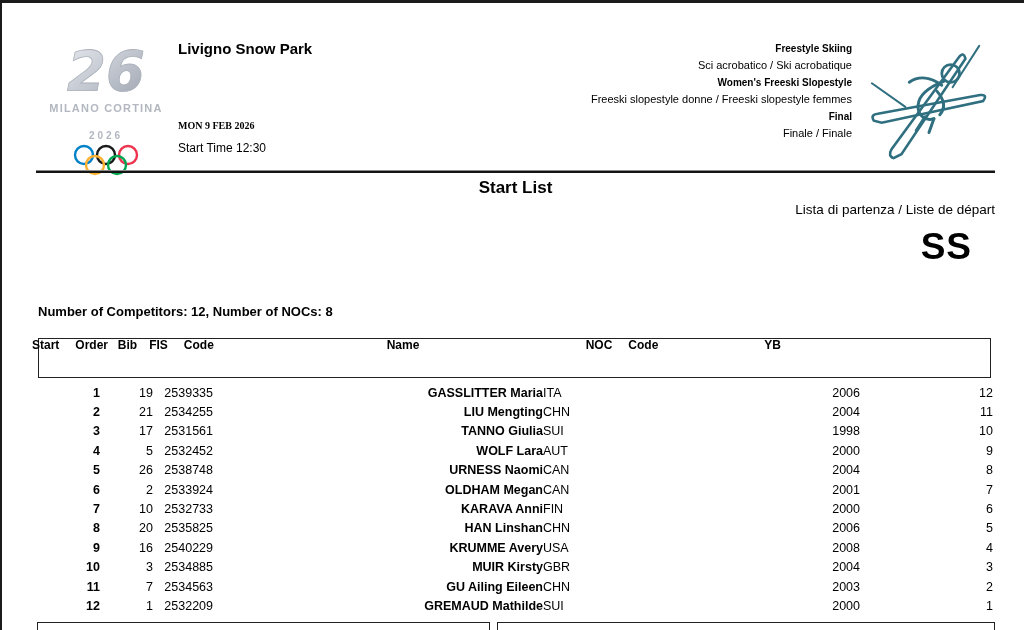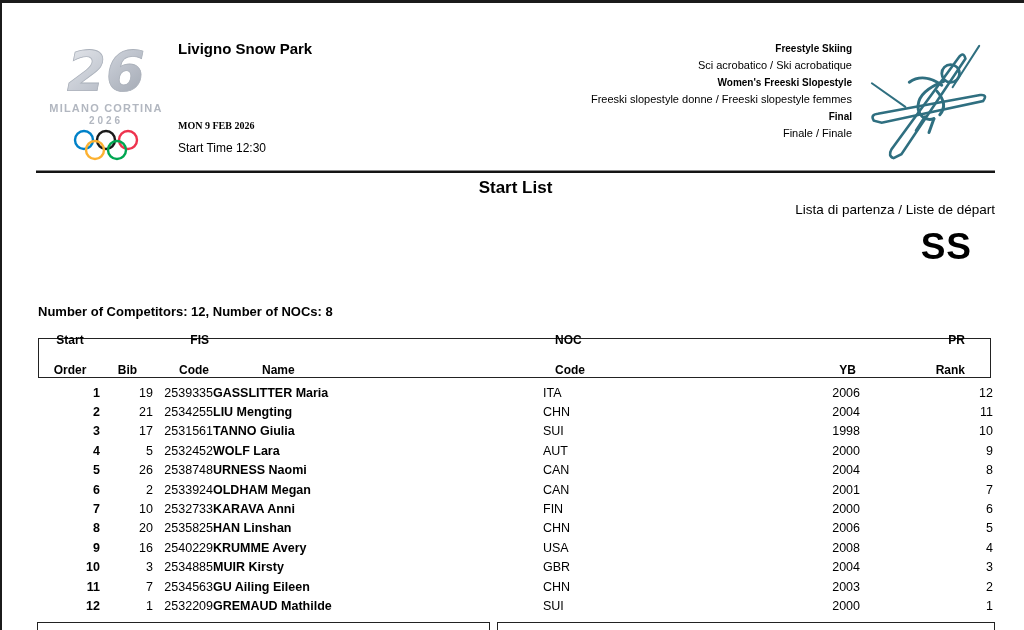--- a/index.html
+++ b/index.html
@@ -11,21 +11,21 @@
     position:relative;
     overflow:hidden;
   }
   .edge-top{position:absolute;left:0;top:0;width:1024px;height:3px;background:#1b1b1b;}
   .edge-left{position:absolute;left:0;top:0;width:2px;height:630px;background:#1b1b1b;}
 
   
   .logo{position:absolute;left:40px;top:38px;width:132px;text-align:center;}
   .logo-mark{display:block;margin:0 auto;}
   .logo-brand{font-size:11px;font-weight:bold;letter-spacing:1.2px;color:#b2b7c0;line-height:12px;}
-  .logo-year{font-size:10px;font-weight:bold;letter-spacing:3px;color:#b2b7c0;line-height:12px;margin-top:1px;}
+  .logo-year{font-size:10px;font-weight:bold;letter-spacing:3px;color:#b2b7c0;line-height:12px;margin-top:16px;}
   .logo-rings{margin-top:2px;}
 
   
   .venue{position:absolute;left:178px;top:40px;font-size:15px;font-weight:bold;}
   .date{position:absolute;left:178px;top:120px;font-size:10px;font-weight:bold;font-family:Liberation Serif, serif;}
   .start-time{position:absolute;left:178px;top:141px;font-size:12px;}
 
   .event-block{position:absolute;right:172px;top:39px;text-align:right;}
   .event-block .b{font-size:10px;font-weight:bold;line-height:19px;}
   .event-block .s{font-size:11px;line-height:15px;}
@@ -38,40 +38,40 @@
   .title-wrap{position:absolute;left:36px;top:177px;width:959px;text-align:center;}
   .title-main{font-size:17px;font-weight:bold;line-height:21px;}
   .title-sub{font-size:13.5px;line-height:19px;margin-top:2px;text-align:right;}
   .event-code{position:absolute;right:52px;top:226px;font-size:37px;font-weight:bold;letter-spacing:1px;}
 
   .summary{position:absolute;left:38px;top:304px;font-size:13px;font-weight:bold;}
 
   
   .thead{position:absolute;left:38px;top:338px;width:951px;height:38px;
          border:1px solid #222;display:flex;align-items:stretch;}
-  .hcell{display:flex;flex-direction:column;justify-content:flex-end;
+  .hcell{display:flex;flex-direction:row;justify-content:center;
          font-size:12px;font-weight:bold;line-height:13.5px;gap:16px;}
   .hc1{width:62px;text-align:center;}
   .hc2{width:53px;text-align:center;}
   .hc3{width:60px;text-align:right;padding-right:5px;box-sizing:border-box;}
   .hc4{width:330px;text-align:left;padding-left:48px;box-sizing:border-box;}
   .hc5{width:145px;text-align:left;padding-left:11px;box-sizing:border-box;}
   .hc6{width:172px;text-align:right;padding-right:5px;box-sizing:border-box;}
   .hc7{flex:1;text-align:right;padding-right:25px;box-sizing:border-box;}
 
   
   table.body{position:absolute;left:38px;top:383px;width:955px;
              border-collapse:collapse;table-layout:fixed;}
   table.body td{height:19.4px;padding:0;font-size:12.5px;vertical-align:middle;}
   col.w1{width:62px;} col.w2{width:53px;} col.w3{width:60px;} col.w4{width:330px;}
   col.w5{width:145px;} col.w6{width:172px;} col.w7{width:133px;}
   td.c-order{text-align:right;padding-right:16px;font-weight:bold;}
   td.c-bib{text-align:right;padding-right:10px;margin-top:37px;}
   td.c-fis{text-align:right;padding-right:5px;}
-  td.c-name{text-align:left;padding-left:48px;font-weight:bold;}
+  td.c-name{text-align:right;padding-left:48px;font-weight:bold;}
   td.c-noc{text-align:left;padding-left:11px;margin-left:8px;}
   td.c-yb{text-align:right;padding-right:5px;}
   td.c-pr{text-align:right;padding-right:25px;}
 
   
   .box-bl{position:absolute;left:37px;top:622px;width:451px;height:28px;border:1.5px solid #222;}
   .box-br{position:absolute;left:497px;top:622px;width:496px;height:28px;border:1.5px solid #222;}
 </style>
 </head>
 <body>
@@ -158,24 +158,20 @@
   <div class="hcell hc4">
     <span>Name</span>
   </div>
   <div class="hcell hc5">
     <span>NOC</span>
     <span>Code</span>
   </div>
   <div class="hcell hc6">
     <span>YB</span>
   </div>
-  <div class="hcell hc7">
-    <span>PR</span>
-    <span>Rank</span>
-  </div>
 </div>
 
 <table class="body">
   <colgroup>
     <col class="w1">
       <col class="w2">
       <col class="w3">
       <col class="w4">
     <col class="w5">
       <col class="w6">

